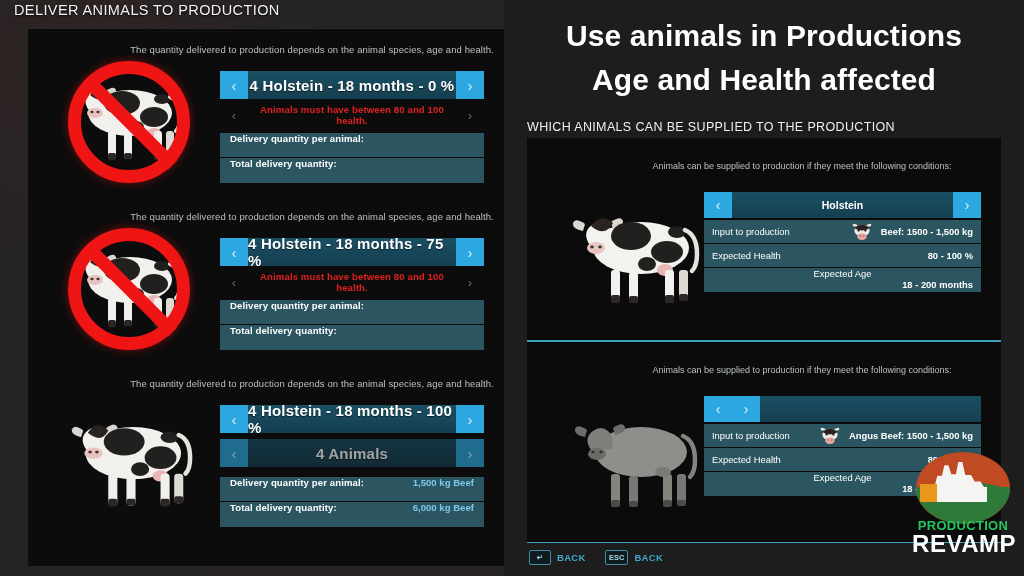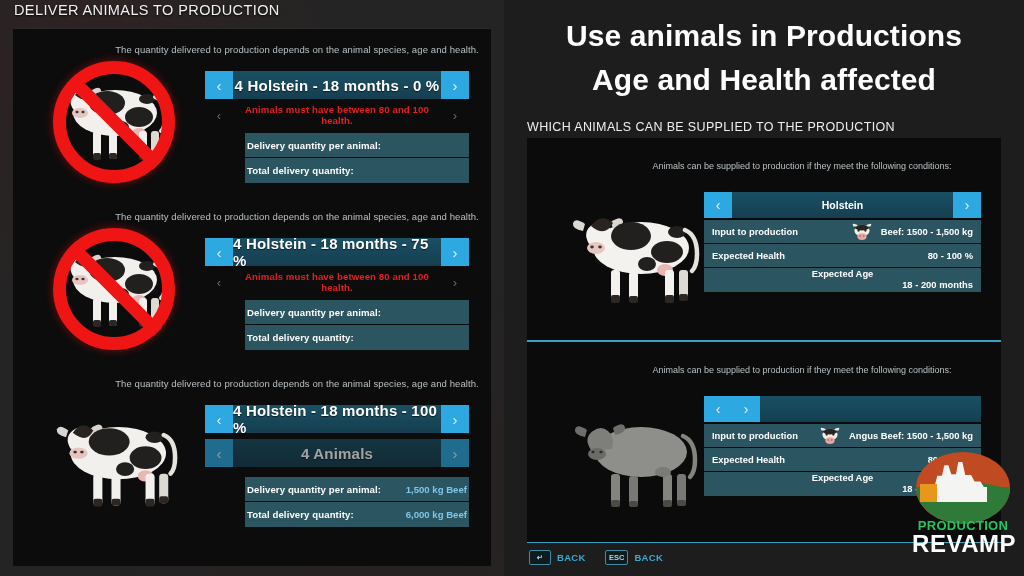--- a/index.html
+++ b/index.html
@@ -23,21 +23,21 @@
       radial-gradient(circle at 18% 12%, rgba(80,30,30,.25), transparent 40%),
       radial-gradient(circle at 70% 85%, rgba(60,20,20,.20), transparent 45%),
       #242424;
   }
   #left-title {
     position: absolute; left: 14px; top: 2px;
     font-size: 14.5px; letter-spacing: .4px; color: #f2f2f2;
     font-weight: 400; text-shadow: 0 1px 2px #000;
   }
   #left-dialog {
-    position: absolute; left: 13px; top: 28px; width: 478px; height: 538px;
+    position: absolute; left: 28px; top: 28px; width: 478px; height: 538px;
     background: #0c0c0c;
     border-top: 1px solid #2a2a2a;
     overflow: hidden;
   }
   .deliver-block { position: relative; width: 100%; height: 167px; }
   .deliver-block.third { height: 180px; }
   .hint {
     position: absolute; left: 100px; right: 10px; top: 14px;
     text-align: center; color: #b9c0c4; font-size: 9.5px; line-height: 13px;
     letter-spacing:.1px;
@@ -83,23 +83,23 @@
     display:flex; align-items:center; background:transparent;
   }
   .warn-row .warw { width:28px; text-align:center; color:#5d6b72; font-size:13px; }
   .warn-row .wtxt {
     flex:1; text-align:center; color:#e02020; font-size:9.6px; font-weight:bold;
     letter-spacing:.1px;
   }
 
   .kv-box { position:absolute; left:192px; right:22px; }
   .kv-row {
-    height:25px; display:flex; align-items:center;
+    height:25px; display:flex; align-items:flex-start;
     background:#2b5560;
-    padding:0 2px; border-bottom:1px solid #0c0c0c;margin-left:40px;
+    padding:0 10px; border-bottom:1px solid #0c0c0c;
   }
   .kv-row:last-child { border-bottom:none; }
   .kv-row .k { color:#ffffff; font-size:9.6px; font-weight:bold; letter-spacing:.1px; }
   .kv-row .v { margin-left:auto; color:#7fc6e8; font-size:9.6px; font-weight:bold; }
 
   
   #right-pane {
     position:absolute; left:504px; top:0; width:520px; height:576px;
     background:#1d1d1d;
   }
@@ -136,21 +136,21 @@
   .breed-row .lbl {
     flex:1; display:flex; align-items:center; justify-content:center;
     color:#fff; font-size:10.5px; font-weight:bold;
   }
   .spec-box { position:absolute; left:177px; right:20px; top:82px; }
   .spec-row {
     height:24px; display:flex; align-items:center; padding:0 8px;
     background:#2b5560; border-bottom:1px solid #0b0b0b;
   }
   .spec-row:last-child { border-bottom:none;flex-direction:column; }
-  .spec-row .k { color:#fff; font-size:9.4px; font-weight:bold; }
+  .spec-row .k { color:#fff; font-size:9.4px; font-weight:normal; }
   .spec-row .v { margin-left:auto; color:#ffffff; font-size:9.4px; font-weight:bold; }
   .spec-row .cowhead { width:22px; height:18px; margin-left:auto; }
   .spec-row .cowhead + .v { margin-left:8px; }
 
   
   #bottom-bar {
     position:absolute; left:23px; top:542px; width:474px; height:34px;
     border-top:1px solid #3aa0bd;
   }
   .keybtn { position:absolute; display:flex; align-items:center; gap:6px; top:7px; }

